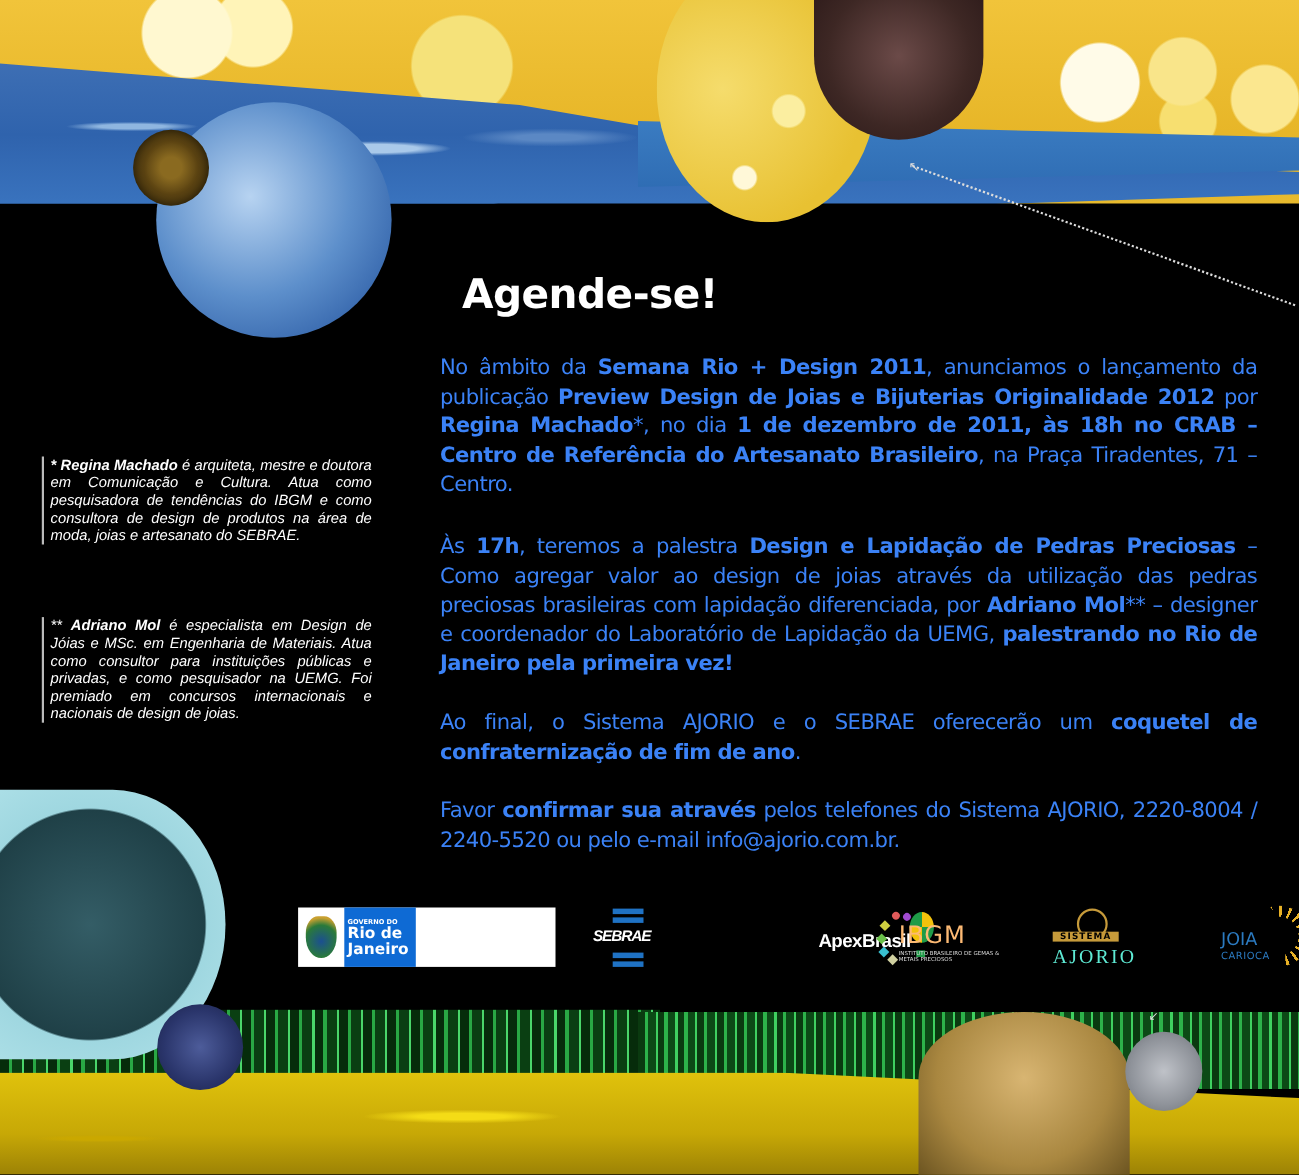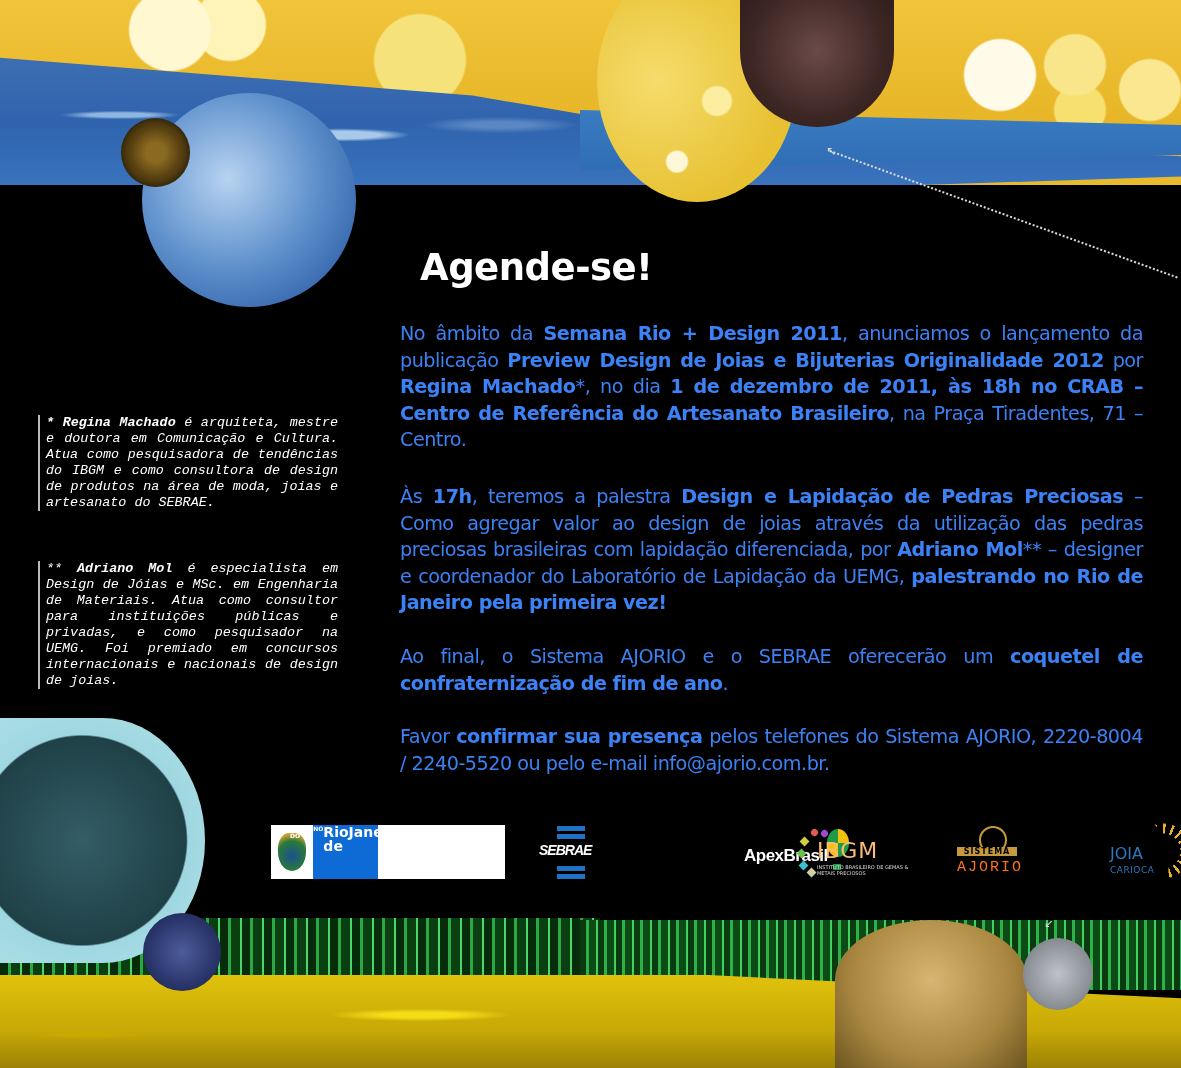--- a/index.html
+++ b/index.html
@@ -78,46 +78,46 @@
 
   
   .title { left:400px; top:246px; font-family:"DejaVu Sans", sans-serif; font-weight:bold; font-size:37px; color:#fff; letter-spacing:-0.5px;margin-left:20px; }
   .body-text { left:400px; width:743px; font-family:"DejaVu Sans", sans-serif; font-size:19.2px; line-height:26.5px; color:#3b82f6; text-align:justify; letter-spacing:-0.5px; }
   .body-text b { font-weight:bold; }
   .p1 { top:321px; }
   .p2 { top:484px; }
   .p3 { top:644px; }
   .p4 { top:724px; }
 
-  .footnote { left:38px; width:292px; font-family:Liberation Mono, monospace; font-style:italic; font-size:13.4px; line-height:16px; color:#fff; text-align:justify; border-left:2px solid #bbb; padding-left:6px; }
+  .footnote { left:38px; width:292px; font-family:Liberation Sans, sans-serif; font-style:italic; font-size:13.4px; line-height:16px; color:#fff; text-align:justify; border-left:2px solid #bbb; padding-left:6px; }
   .fn1 { top:415px; }
   .fn2 { top:561px; }
 
   
   .logo-rj { left:271px; top:825px; width:234px; height:54px; background:#fff; display:flex; align-items:stretch; }
   .rj-crest { width:42px; display:flex; align-items:center; justify-content:center; }
   .rj-crest-shape { width:28px; height:38px; border-radius:40% 40% 50% 50%; background:radial-gradient(circle at 50% 60%, #1b4f91, #2a7a3a 55%, #c9a030 80%); }
-  .rj-blue { width:62px; background:#0e6ad4; color:#fff; display:flex; flex-direction:row; justify-content:center; padding-left:3px; }
+  .rj-blue { width:62px; background:#0e6ad4; color:#fff; display:flex; flex-direction:column; justify-content:center; padding-left:3px; }
   .rj-small { font-size:6px; font-weight:bold; }
   .rj-big { font-size:14px; font-weight:bold; line-height:14px; }
   .rj-sec { flex:1; font-family:"DejaVu Sans", sans-serif; font-weight:bold; font-size:7.6px; line-height:10px; color:#111; padding:5px 0 0 16px; border-left:2px solid #ccc; }
   .logo-sebrae { left:537px; top:826px; width:70px; height:54px; }
   .sebrae-bar { position:absolute; left:20px; width:28px; height:5px; background:#1f72c4; }
   .sebrae-text { position:absolute; left:0; top:16px; font-family:Liberation Sans, sans-serif; font-weight:bold; font-style:italic; font-size:14px; color:#ffffff; letter-spacing:-1px; background:#000; padding:0 2px; }
   .logo-apex { left:700px; top:826px; width:110px; height:54px;margin-left:44px; }
   .apex-text { position:absolute; left:0; top:20px; font-family:"Liberation Sans", sans-serif; font-weight:bold; font-size:17px; color:#fff; letter-spacing:-0.5px; }
   .apex-mark { position:absolute; left:83px; top:3px; width:22px; height:28px; border-radius:50%; background:conic-gradient(#f3c20c 0 25%, #1f9b48 25% 50%, #f3c20c 50% 75%, #1f9b48 75%); }
   .apex-flag { position:absolute; left:89px; top:38px; width:8px; height:6px; background:#1f9b48; }
   .logo-ibgm { left:795px; top:826px; width:130px; height:54px; }
   .ibgm-dot { position:absolute; width:7px; height:7px; transform:rotate(45deg); }
   .ibgm-text { position:absolute; left:22px; top:12px; font-family:"DejaVu Sans", sans-serif; font-size:22px; color:#fdba74; letter-spacing:1px; }
   .ibgm-sub { position:absolute; left:22px; top:38px; font-size:5px; color:#ddd; line-height:6px; width:110px; }
   .logo-ajorio { left:953px; top:822px; width:70px; height:58px; }
   .ajorio-sys { position:absolute; left:4px; top:25px; width:60px; background:#c69a3a; color:#000; font-size:8px; font-weight:bold; text-align:center; letter-spacing:1px; }
-  .ajorio-name { position:absolute; left:4px; top:37px; width:60px; color:#f97316; font-family:Liberation Mono, monospace; font-size:15px; text-align:center; letter-spacing:2px; }
+  .ajorio-name { position:absolute; left:4px; top:37px; width:60px; color:#5eead4; font-family:Liberation Serif, serif; font-size:18px; text-align:center; letter-spacing:2px; }
   .ajorio-ring { position:absolute; left:26px; top:4px; width:24px; height:24px; border:2px solid #c69a3a; border-radius:50%; }
   .logo-joia { left:1066px; top:822px; width:86px; height:58px;margin-left:42px; }
   .joia-title { position:absolute; left:2px; top:22px; font-family:"DejaVu Sans", sans-serif; font-size:16px; color:#2b7ac0; }
   .joia-sub { position:absolute; left:2px; top:43px; font-family:"DejaVu Sans", sans-serif; font-size:9px; color:#2b7ac0; letter-spacing:0.5px; }
   .joia-sun { position:absolute; left:28px; top:0; width:54px; height:58px; border-radius:50%;
     background: repeating-conic-gradient(from -120deg, #e8b126 0 6deg, transparent 6deg 20deg);
     -webkit-mask: radial-gradient(circle, transparent 0 17px, #000 18px 27px, transparent 28px);
             mask: radial-gradient(circle, transparent 0 17px, #000 18px 27px, transparent 28px);
     clip-path: polygon(30% 0, 100% 0, 100% 100%, 60% 100%, 60% 30%); }
 </style>
@@ -142,21 +142,21 @@
 <div class="circle c-blue-sparkle"></div>
 <div class="abs c-woman"></div>
 <div class="circle c-silver"></div>
 <div class="abs arrow-bottom">↙</div>
 
 <div class="abs title">Agende-se!</div>
 
 <div class="abs body-text p1"><span>No âmbito da </span><b>Semana Rio + Design 2011</b><span>, anunciamos o lançamento da publicação </span><b>Preview Design de Joias e Bijuterias Originalidade 2012</b><span> por </span><b>Regina Machado</b><span>*, no dia </span><b>1 de dezembro de 2011, às 18h no CRAB – Centro de Referência do Artesanato Brasileiro</b><span>, na Praça Tiradentes, 71 – Centro.</span></div>
 <div class="abs body-text p2"><span>Às </span><b>17h</b><span>, teremos a palestra </span><b>Design e Lapidação de Pedras Preciosas</b><span> – Como agregar valor ao design de joias através da utilização das pedras preciosas brasileiras com lapidação diferenciada, por </span><b>Adriano Mol</b><span>** – designer e coordenador do Laboratório de Lapidação da UEMG, </span><b>palestrando no Rio de Janeiro pela primeira vez!</b></div>
 <div class="abs body-text p3"><span>Ao final, o Sistema AJORIO e o SEBRAE oferecerão um </span><b>coquetel de confraternização de fim de ano</b><span>.</span></div>
-<div class="abs body-text p4"><span>Favor </span><b>confirmar sua presença</b><span> pelos telefones do Sistema AJORIO, 2220-8004 / 2240-5520 ou pelo e-mail info@ajorio.com.br.</span></div>
+<div class="abs body-text p4"><span>Favor </span><b>confirmar sua através</b><span> pelos telefones do Sistema AJORIO, 2220-8004 / 2240-5520 ou pelo e-mail info@ajorio.com.br.</span></div>
 
 <div class="abs footnote fn1"><span style="font-weight:bold">* </span><b>Regina Machado</b><span> é arquiteta, mestre e doutora em Comunicação e Cultura. Atua como pesquisadora de tendências do IBGM e como consultora de design de produtos na área de moda, joias e artesanato do SEBRAE.</span></div>
 <div class="abs footnote fn2"><span>**  </span><b>Adriano Mol</b><span> é especialista em Design de Jóias e MSc. em Engenharia de Materiais. Atua como consultor para instituições públicas e privadas, e como pesquisador na UEMG. Foi premiado em concursos internacionais e nacionais de design de joias.</span></div>
 
 <div class="abs logo-rj">
   <div class="rj-crest">
       <div class="rj-crest-shape"></div>
     </div>
   <div class="rj-blue">
     <span class="rj-small">GOVERNO DO</span>

